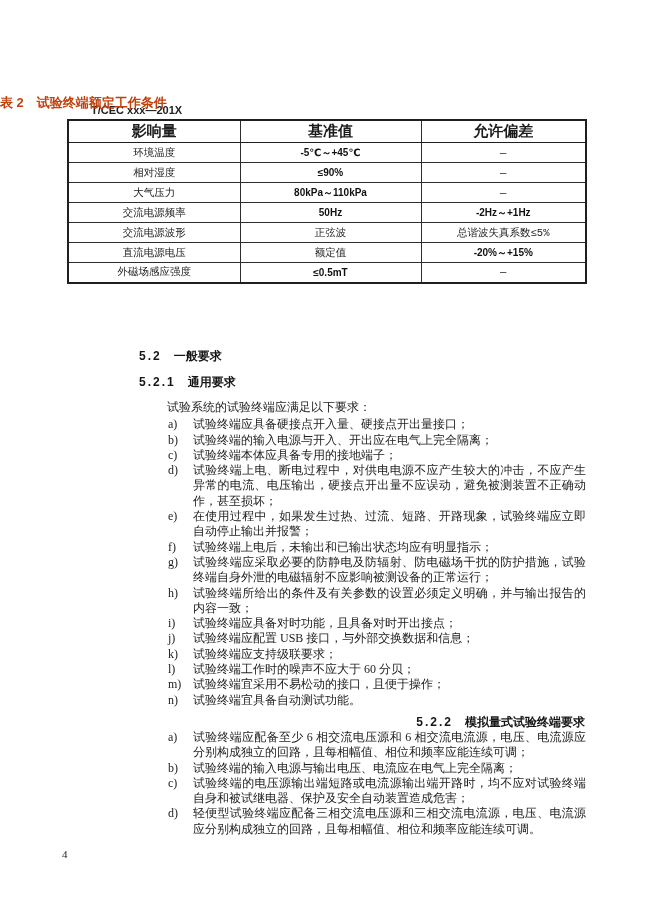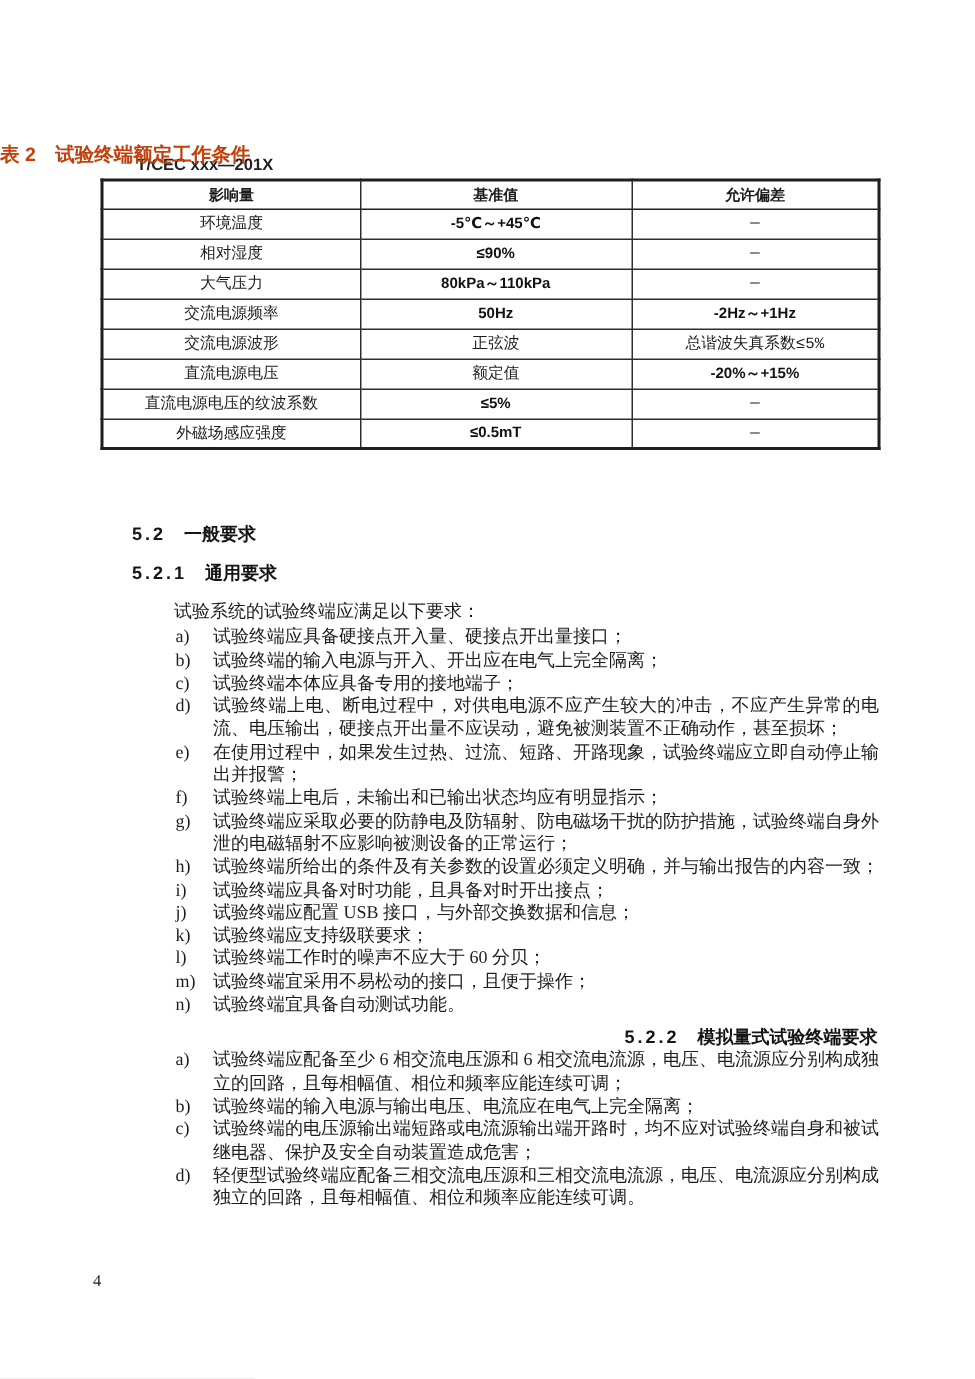--- a/index.html
+++ b/index.html
@@ -37,28 +37,28 @@
     border:1px solid #2e2e2e;
     height:20px;
     text-align:center; vertical-align:middle;
     font-size:10.5px; font-weight:normal;
     padding:1px 2px;
     font-family:Liberation Mono, monospace;
   }
   table.cond th {
     height:19px;
     font-family:"Liberation Sans","DejaVu Sans",sans-serif;
-    font-weight:bold; font-size:10px;
+    font-weight:bold; font-size:15px;
     border-bottom:1.5px solid #1f1f1f;
   }
   table.cond td.num {
     font-family:"Liberation Sans","DejaVu Sans",sans-serif;
     font-weight:600; font-size:10px; color:#111;
   }
-  .content { position:absolute; left:0; top:341px; right:0; }
+  .content { position:absolute; left:15px; top:341px; right:0;padding-left:36px; }
   .sec-h {
     margin-left:88px; margin-right:65px;
     font-family:"Liberation Sans","DejaVu Sans",sans-serif;
     font-weight:bold; font-size:12px; color:#151515;
     line-height:16px;
   }
   .sec-h .sec-num { letter-spacing:2px; margin-right:12px; }
   .h-52   { margin-top:7px; }
   .h-521  { margin-top:10px; }
   .h-522  { margin-top:6px;text-align:right; }
@@ -122,25 +122,20 @@
         <td>交流电源波形</td>
         <td>正弦波</td>
         <td>总谐波失真系数≤5%</td>
       </tr>
       <tr>
         <td>直流电源电压</td>
         <td>额定值</td>
         <td class="num">-20%～+15%</td>
       </tr>
       <tr>
-        <td>直流电源电压的纹波系数</td>
-        <td class="num">≤5%</td>
-        <td>—</td>
-      </tr>
-      <tr>
         <td>外磁场感应强度</td>
         <td class="num">≤0.5mT</td>
         <td>—</td>
       </tr>
     </tbody>
   </table>
 
   <div class="content">
 
     <div class="sec-h h-52">

